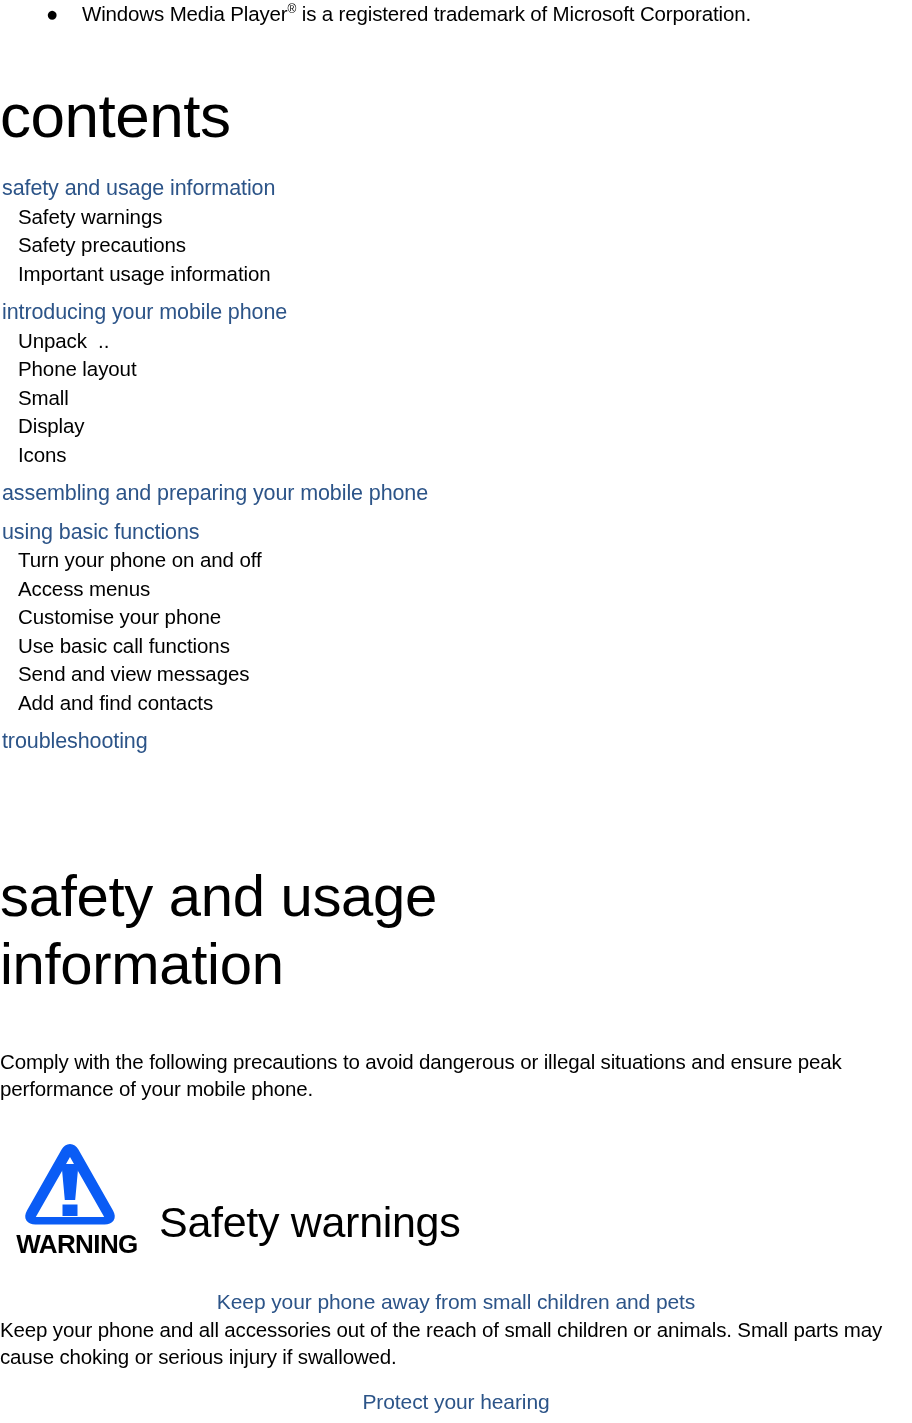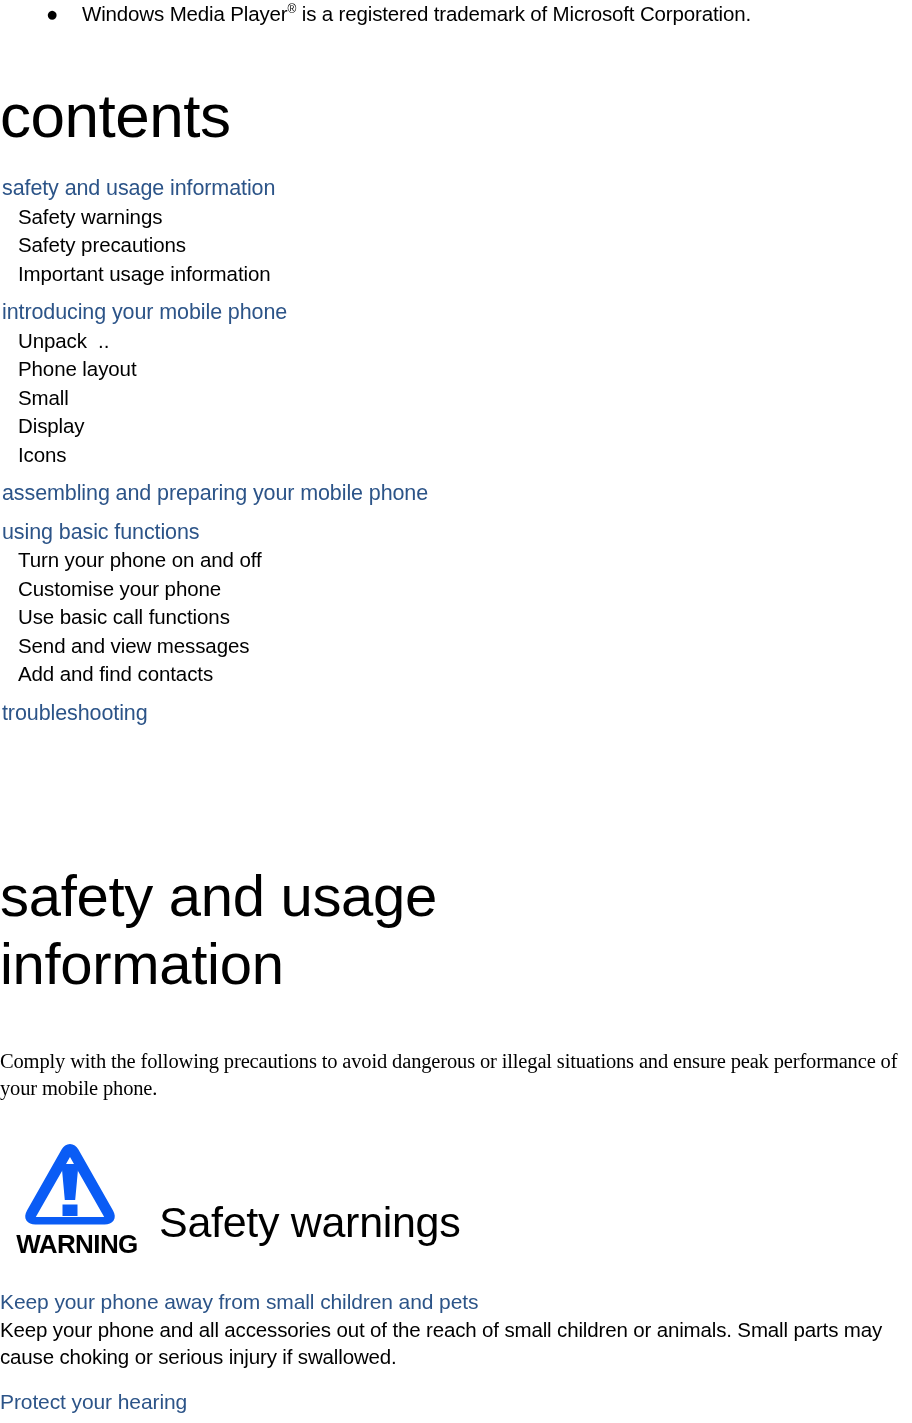--- a/index.html
+++ b/index.html
@@ -110,21 +110,21 @@
     white-space: pre;
   }
 
   
   #intro-paragraph {
     position: absolute;
     left: 0;
     top: 1048px;
     width: 906px;
     margin: 0;
-    font-family: Liberation Serif, serif;
+    font-family: Liberation Sans, sans-serif;
     font-stretch: condensed;
     font-size: 20.5px;
     line-height: 27px;
     letter-spacing: -0.15px;
     color: #000000;
   }
 
   
   #warning-block {
     position: absolute;
@@ -185,20 +185,21 @@
   .safety-section { margin-bottom: 18px; }
   .safety-section:last-child { margin-bottom: 8px; }
   .safety-sub-heading {
     color: #2c5488;
     font-family: "Liberation Sans Narrow", "Liberation Sans", sans-serif;
     font-stretch: condensed;
     font-size: 21px;
     line-height: 28px;
     letter-spacing: -0.1px;
     white-space: nowrap;
+    text-align: center;
   }
   .safety-text {
     margin: 0;
     color: #000000;
     font-family: "Liberation Sans Narrow", "Liberation Sans", sans-serif;
     font-stretch: condensed;
     font-size: 20.5px;
     line-height: 27px;
     letter-spacing: -0.15px;
     width: 906px;
@@ -240,20 +241,21 @@
     </div>
 
     <div class="toc-section">
       <div class="toc-heading">assembling and preparing your mobile phone</div>
     </div>
 
     <div class="toc-section">
       <div class="toc-heading">using basic functions</div>
       <ul class="toc-sub">
         <li>Turn your phone on and off</li>
+        <li>Access menus</li>
         <li>Customise your phone</li>
         <li>Use basic call functions</li>
         <li>Send and view messages</li>
         <li>Add and find contacts</li>
       </ul>
     </div>
 
     <div class="toc-section">
       <div class="toc-heading">troubleshooting</div>
     </div>

